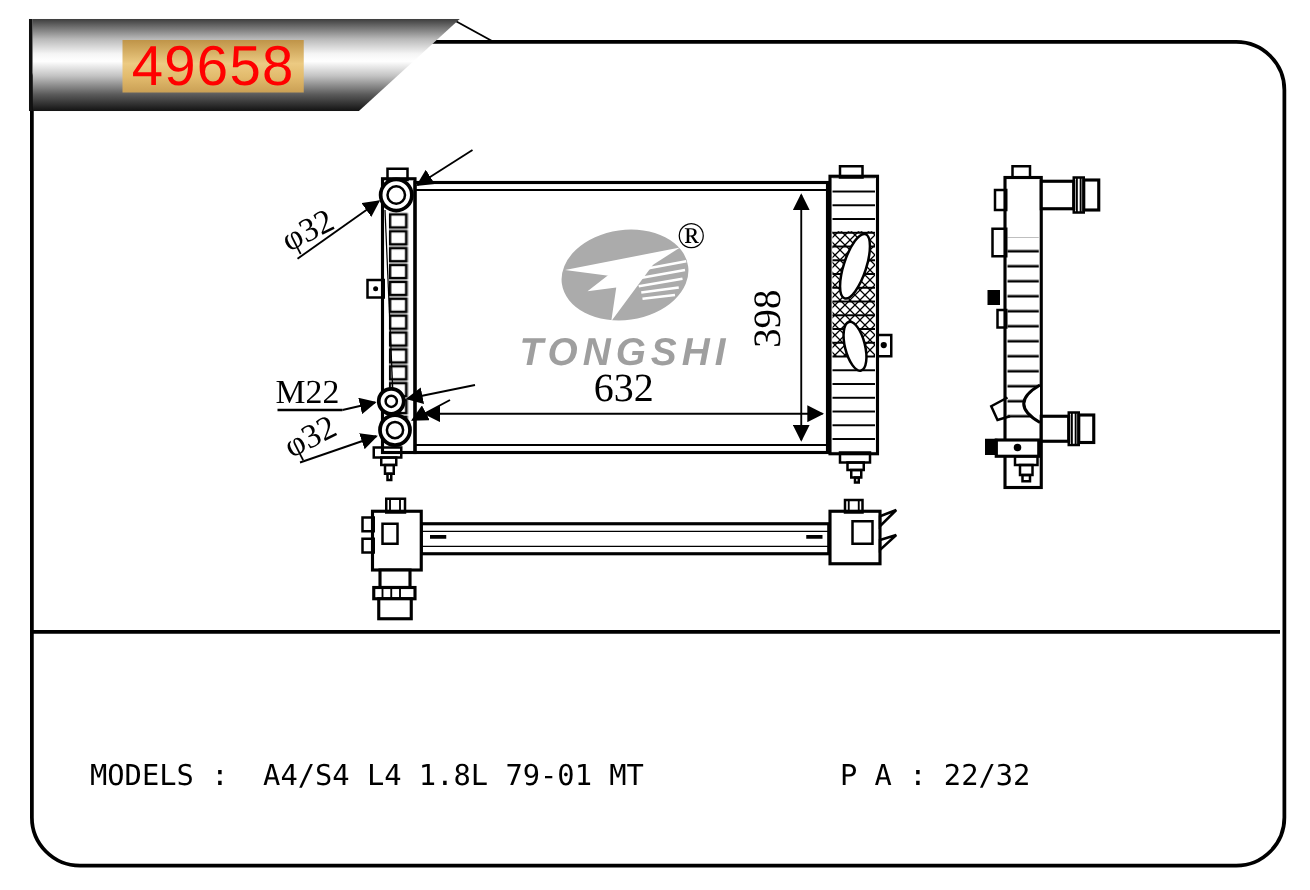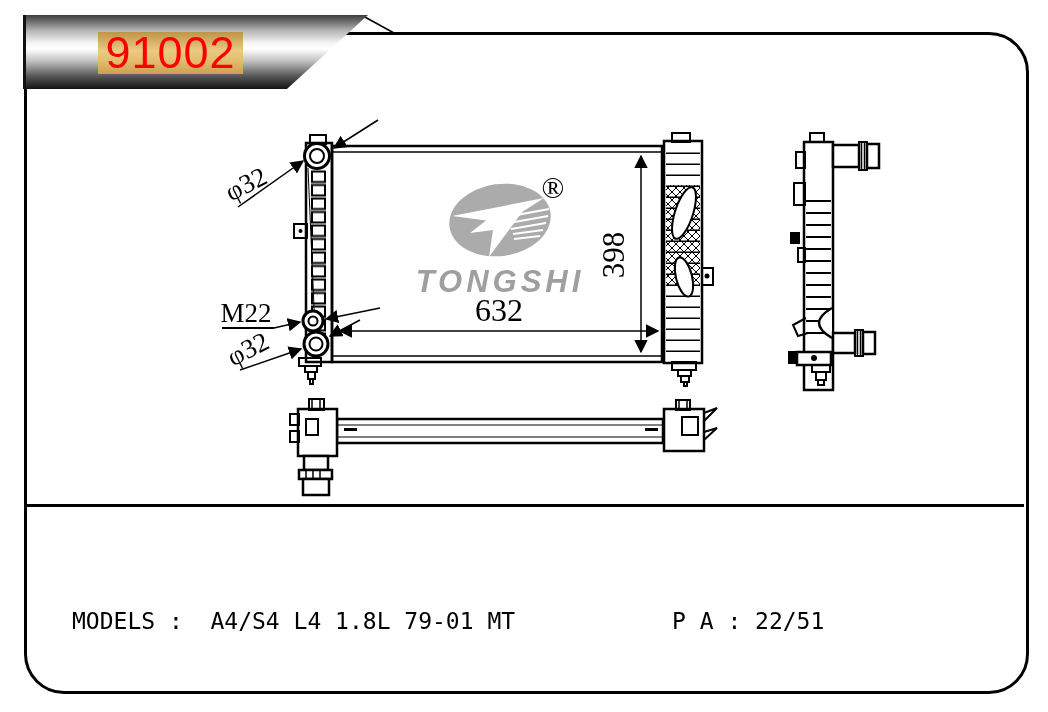--- a/index.html
+++ b/index.html
@@ -207,28 +207,28 @@
     <line x1="679" y1="400" x2="679" y2="410" stroke-width="1.5"></line>
     <line x1="687" y1="400" x2="687" y2="410" stroke-width="1.5"></line>
     <rect x="682" y="417" width="16" height="18"></rect>
     <polygon points="704,413 717,408 704,421"></polygon>
     <polygon points="704,432 717,428 704,440"></polygon>
   </g>
 </svg>
 
 <div class="banner">
   <div class="part-plate">
-    <span class="part-number">91002</span>
+    <span class="part-number">49658</span>
   </div>
 </div>
 
 <div class="spec-col left">
   <div>MODELS :  A4/S4 L4 1.8L 79-01 MT</div>
   
   
   
 </div>
 <div class="spec-col right">
-  <div>P A : 22/51</div>
+  <div>P A : 22/32</div>
   
   
   
 </div>
 
 </body></html>

